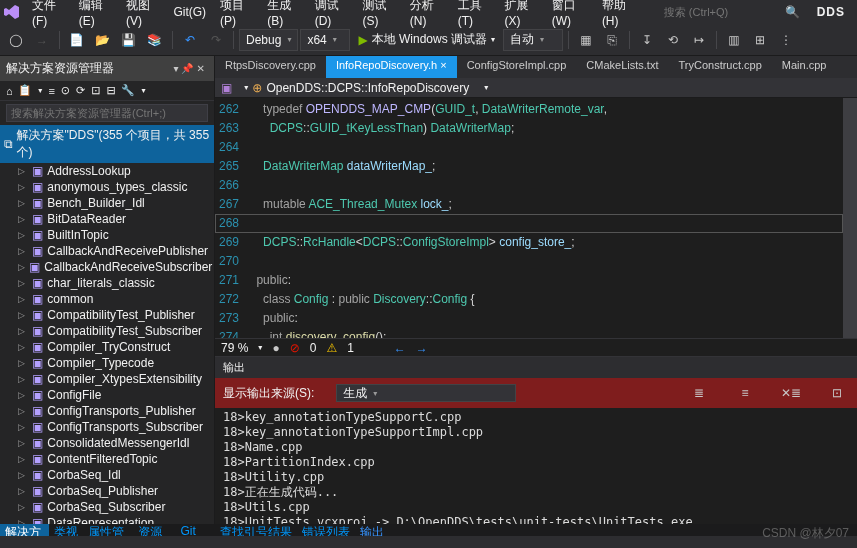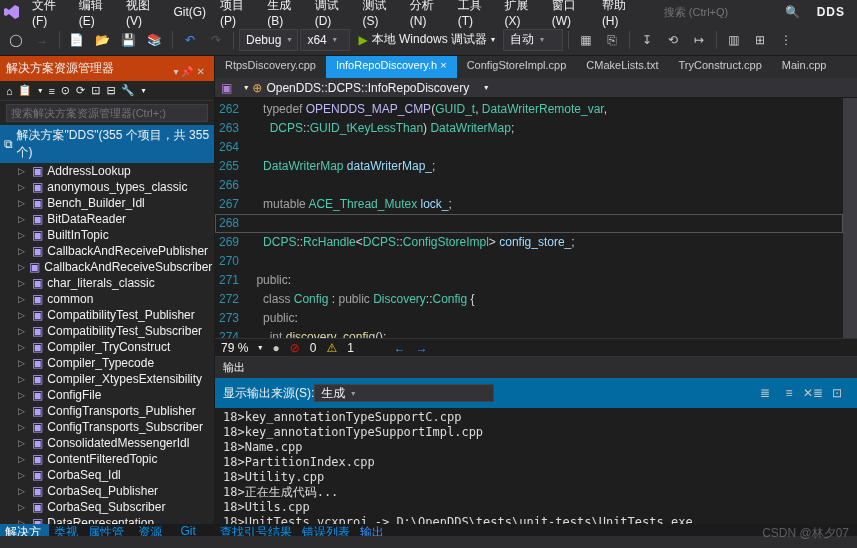--- a/index.html
+++ b/index.html
@@ -13,21 +13,21 @@
 .brand{font-weight:bold;letter-spacing:1px;padding:0 8px}
 .toolbar{display:flex;align-items:center;height:32px;background:#2d2d30;border-bottom:1px solid #1b1b1c;padding:0 4px;gap:2px}
 .tb-btn{width:24px;height:24px;display:flex;align-items:center;justify-content:center;color:#c8c8c8}
 .sep{width:1px;height:18px;background:#46464a;margin:0 3px}
 .combo{display:flex;align-items:center;height:22px;background:#333337;border:1px solid #434346;padding:0 6px;gap:6px;font-size:11px;min-width:50px}
 .combo .arrow{font-size:8px;color:#999}
 .run-btn{display:flex;align-items:center;gap:4px;padding:0 6px;height:22px}
 .run-btn .tri{color:#7fba00}
 .main{display:flex;height:calc(100% - 68px)}
 .sidebar{width:215px;background:#252526;display:flex;flex-direction:column;border-right:1px solid #1b1b1c}
-.panel-title{background:#c2410c;display:flex;align-items:flex-end;padding:4px 6px;font-size:11px}
+.panel-title{background:#404040;display:flex;align-items:center;padding:4px 6px;font-size:11px}
 .panel-title .sp{flex:1}
 .panel-title .ic{padding:0 3px;color:#c8c8c8;font-size:10px}
 .panel-tools{display:flex;align-items:center;gap:6px;padding:3px 6px;background:#252526;border-bottom:1px solid #333337;color:#c8c8c8}
 .panel-tools span{font-size:11px}
 .search-box{padding:3px 6px;background:#252526}
 .search-box input{width:100%;background:#333337;border:1px solid #3f3f46;padding:2px 4px;color:#aaa;font-size:11px;outline:none}
 .sln-header{display:flex;align-items:center;background:#0e639c;padding:2px 4px;gap:4px;font-size:11px}
 .tree{flex:1;overflow-y:auto;overflow-x:hidden}
 .tree::-webkit-scrollbar{width:14px}
 .tree::-webkit-scrollbar-track{background:#3e3e42}
@@ -53,21 +53,21 @@
 .id{color:#9cdcfe}
 .op{color:#d4d4d4}
 .mac{color:#beb7ff}
 .cur-line{position:absolute;left:0;right:14px;height:19px;border:1px solid #555;top:116px;pointer-events:none}
 .code-scroll{width:14px;background:#3e3e42}
 .status-strip{display:flex;align-items:center;height:18px;background:#1e1e1e;border-top:1px solid #333337;padding:0 6px;gap:10px;font-size:10px;color:#ccc}
 .status-strip .err{color:#e51400}
 .status-strip .wrn{color:#ffcc00}
 .output-panel{height:180px;display:flex;flex-direction:column;border-top:1px solid #333337;background:#1e1e1e}
 .output-title{padding:3px 8px;font-size:11px;background:#2d2d30}
-.output-tools{display:flex;align-items:center;padding:3px 8px;gap:0;font-size:11px;background:#0369a1}
+.output-tools{display:flex;align-items:center;padding:3px 8px;gap:22px;font-size:11px;background:#7f1d1d}
 .output-tools .combo{height:18px}
 .output-tools .sp{flex:1}
 .output-text{flex:1;padding:2px 8px;font-family:"NSimSun",Consolas,monospace;font-size:12px;line-height:15px;white-space:pre;overflow:hidden;color:#dcdcdc}
 .watermark{position:absolute;right:8px;bottom:6px;color:#888;font-size:12px;opacity:.6}
 </style>
 </head>
 <body>
 
 <div class="menubar">
   <span class="logo">

